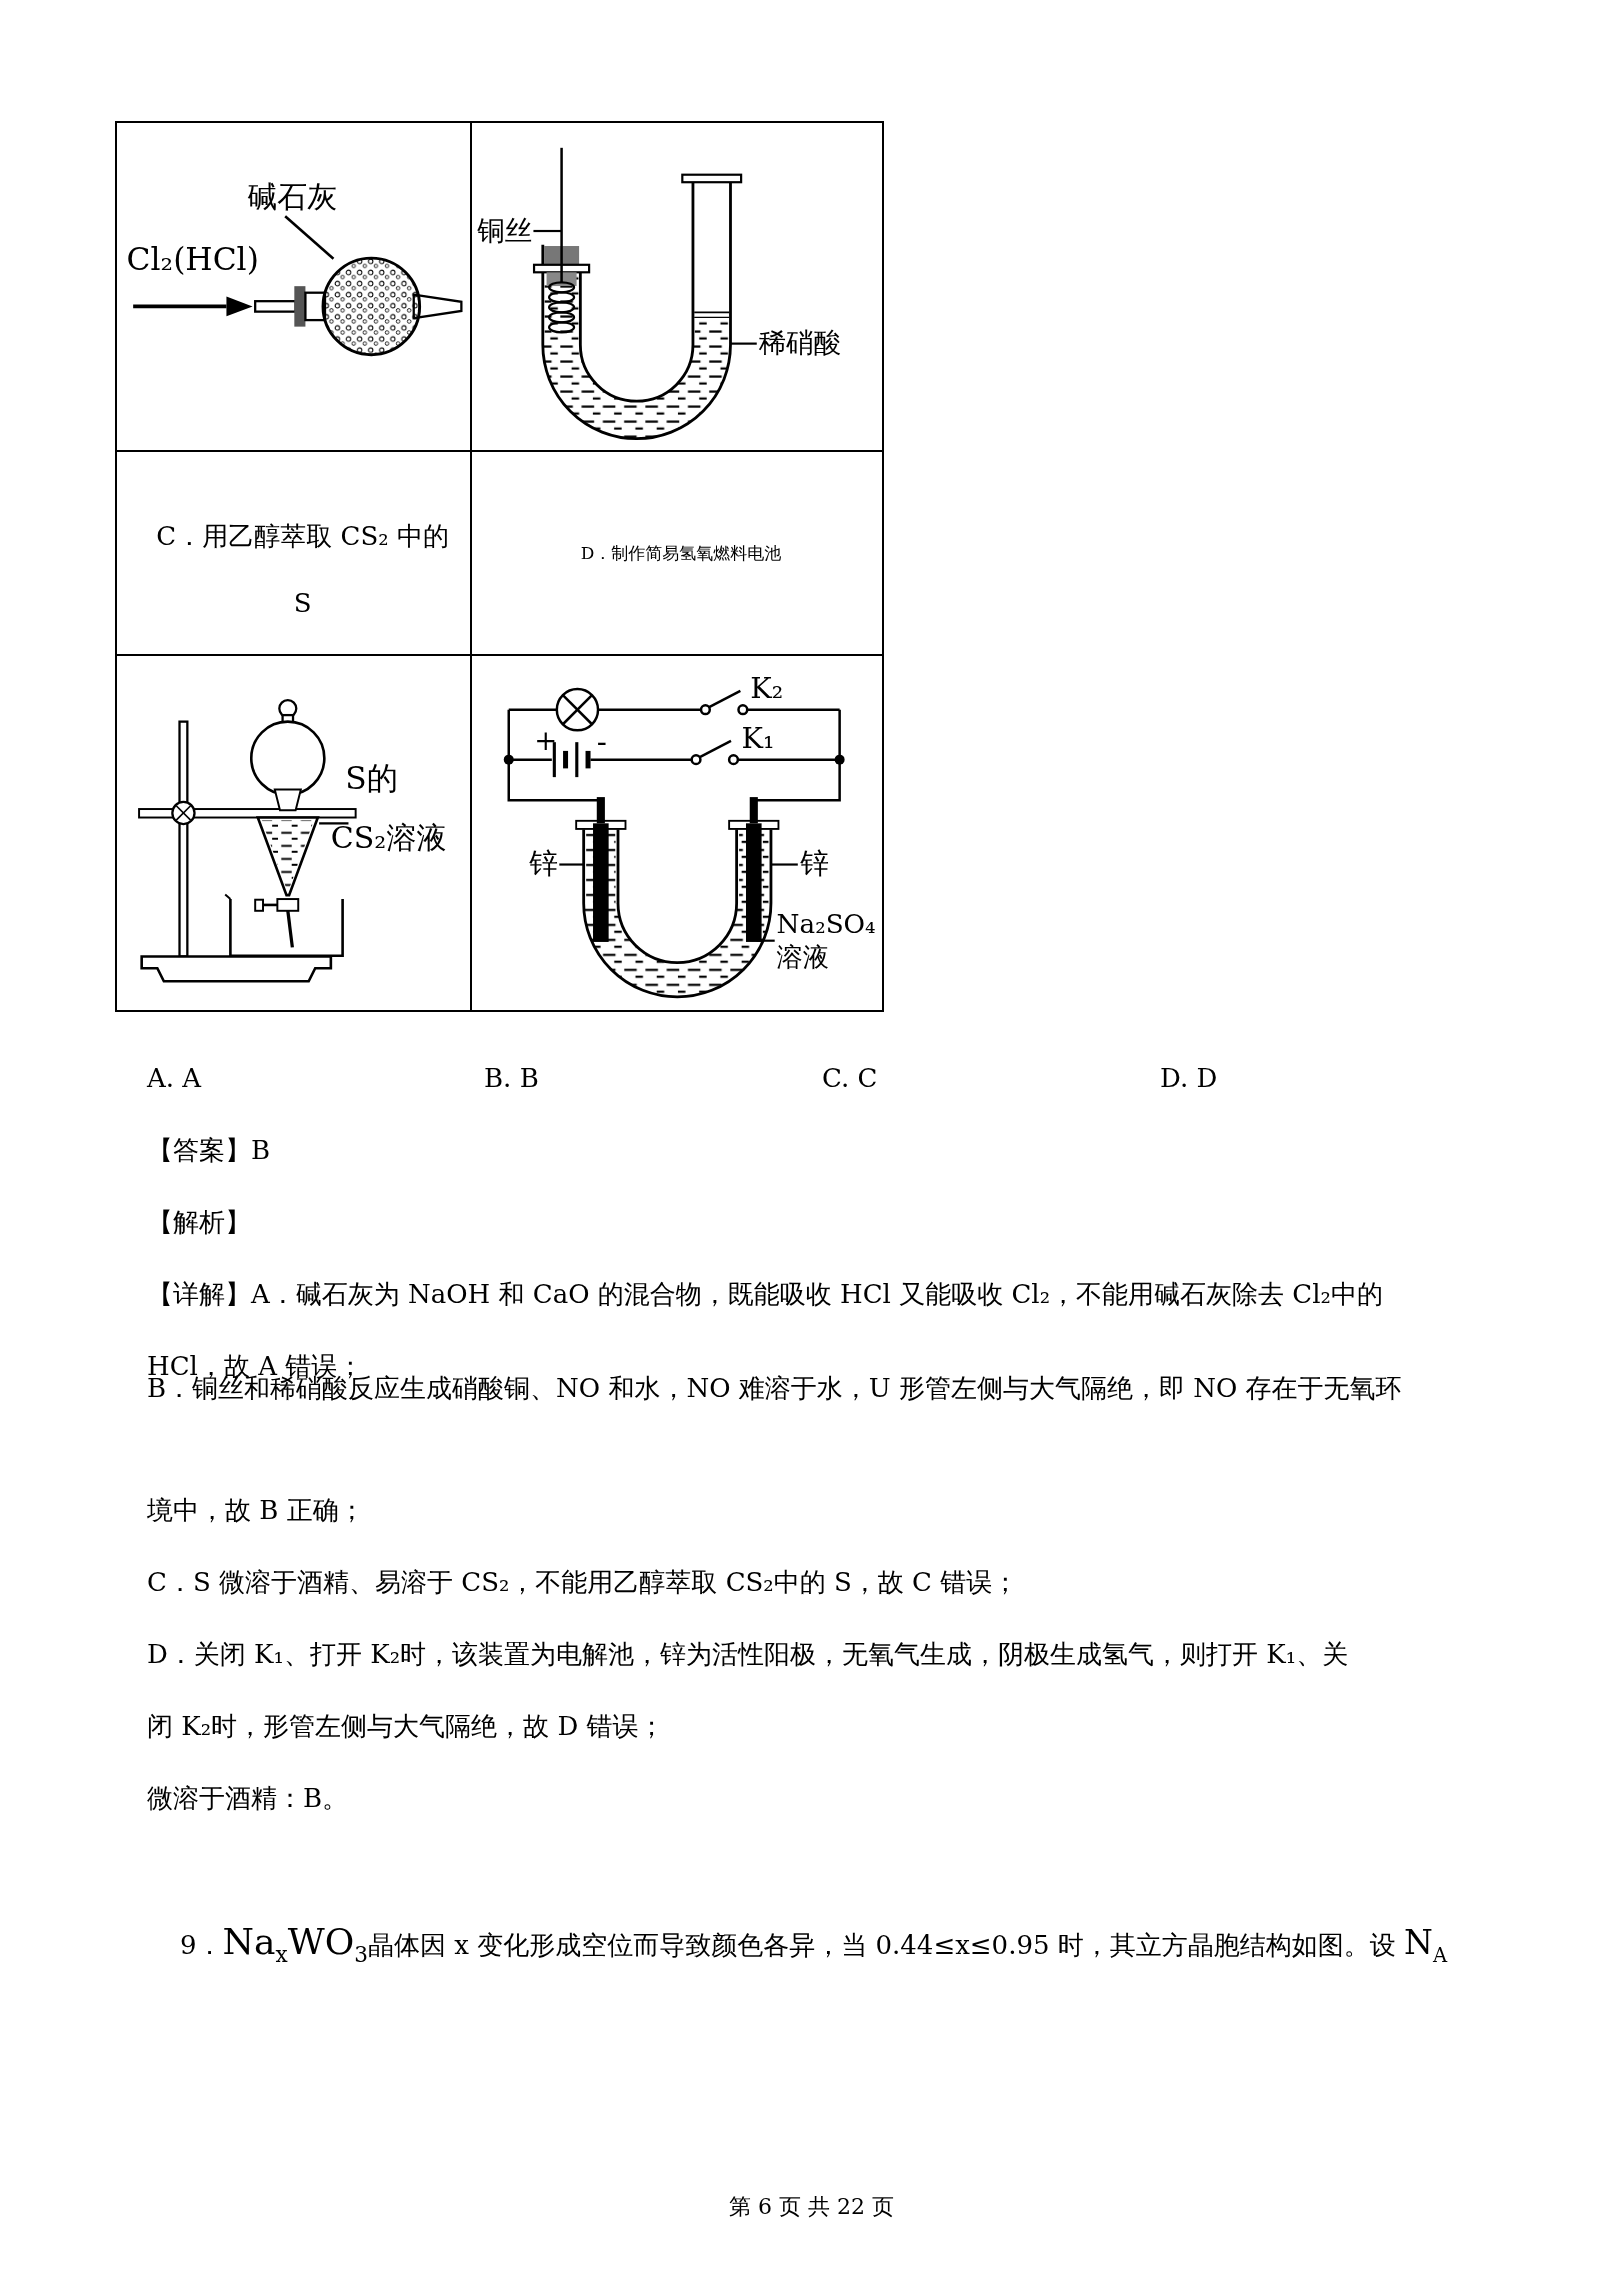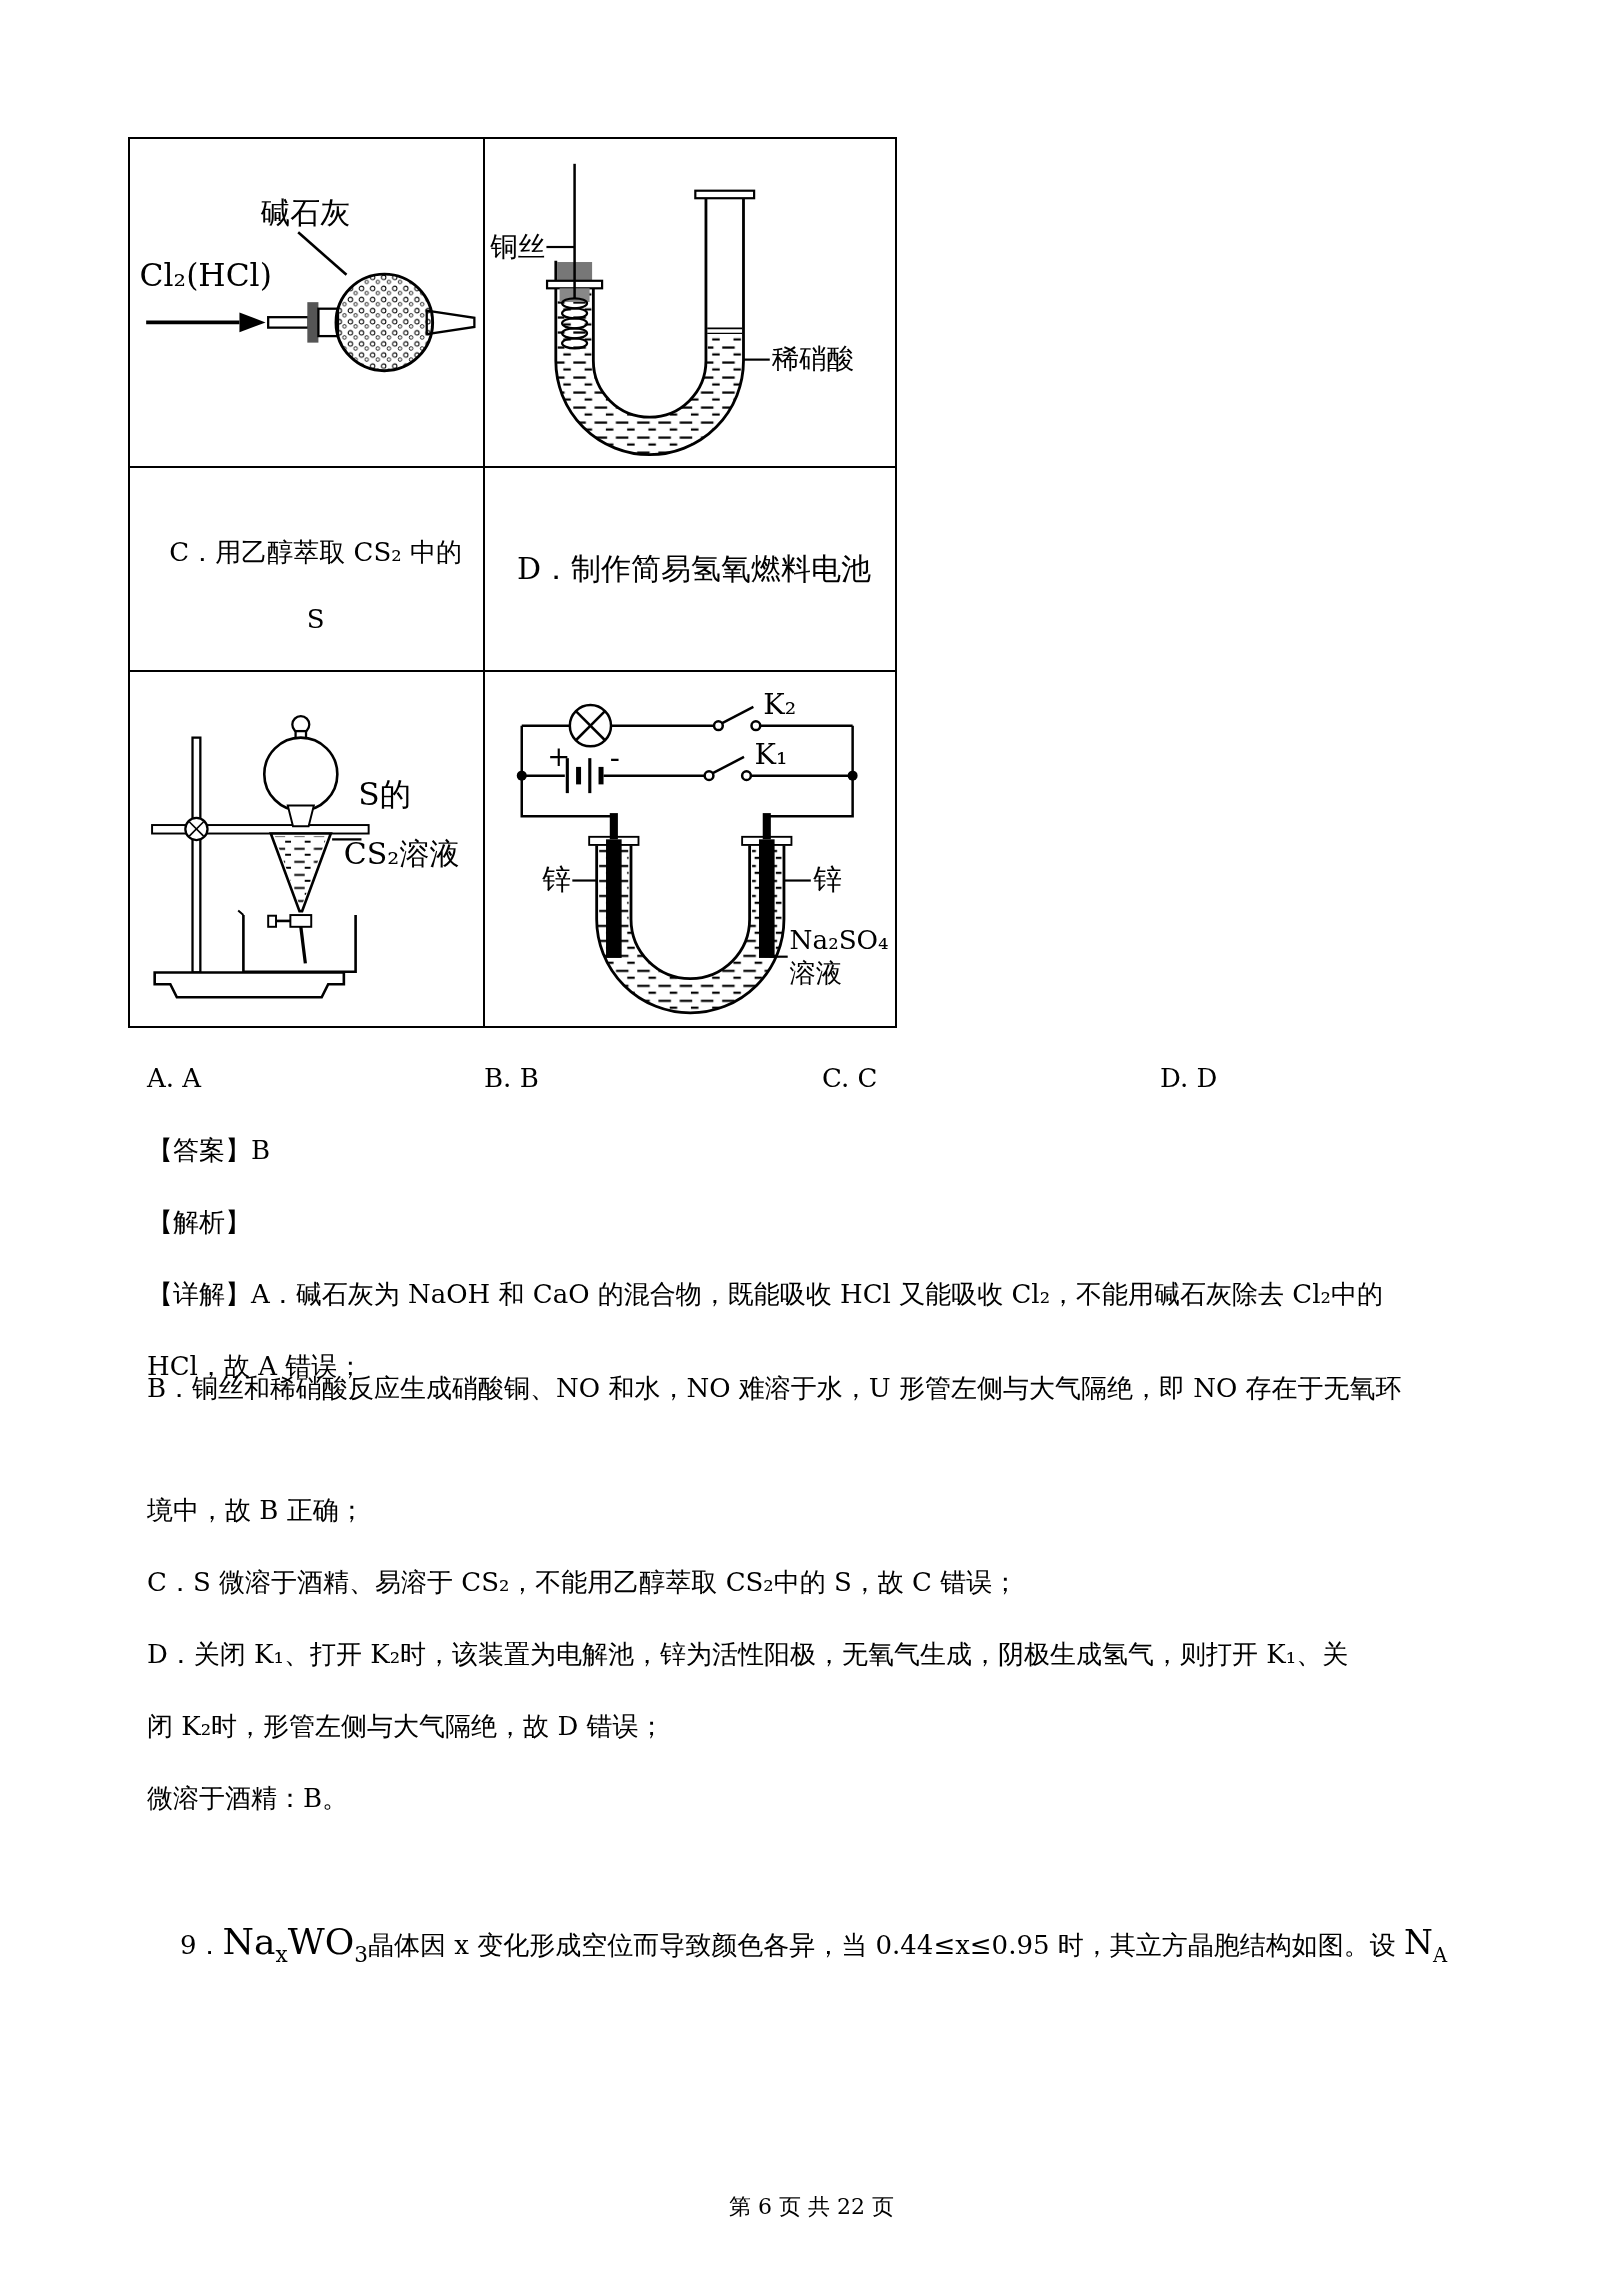--- a/index.html
+++ b/index.html
@@ -1,25 +1,25 @@
 <!DOCTYPE html>
 <html style="font-size:10.5px"><head>
 <meta charset="utf-8">
 <style>
   html,body{margin:0;padding:0;background:#fff;}
   .page{position:relative;width:1623px;height:2295px;background:#ffffff;
         font-family:"DejaVu Serif","Liberation Serif",serif;color:#000;overflow:hidden;}
-  table.apparatus{position:absolute;left:128px;top:121px;border-collapse:collapse;
-        table-layout:fixed;width:768px;background:#fff;margin-top:16px;}
+  table.apparatus{position:absolute;left:115px;top:121px;border-collapse:collapse;
+        table-layout:fixed;width:768px;background:#fff;}
   table.apparatus td{border:2.6px solid #000;padding:0;text-align:center;
         vertical-align:middle;background:#fff;overflow:hidden;}
   td.textcell-c{text-align:left;vertical-align:top;}
   td.textcell-d{text-align:left;vertical-align:middle;}
   .cellc{padding:33px 0 0 18.3px;font-size:26px;line-height:67px;white-space:pre;}
-  .celld{padding-left:8px;font-size:30px;white-space:pre;}
+  .celld{padding-left:8px;font-size:17px;white-space:pre;}
   svg{display:inline-block;vertical-align:middle;}
   svg text{font-family:"DejaVu Serif","Liberation Serif",serif;fill:#000;}
   .tline{position:absolute;left:147px;height:73px;font-size:26px;line-height:73px;white-space:pre;}
   .opt{position:absolute;top:1042px;font-size:26px;line-height:72px;white-space:pre;}
   .fml{font-size:36px;}
   .fml sub{font-size:21.6px;line-height:0;}
   .nfml{font-size:33px;}
   .nfml sub{font-size:19.6px;line-height:0;}
   .footer{position:absolute;top:2148px;left:0;width:1623px;text-align:center;
         font-size:22px;line-height:29px;margin-top:44px;}

